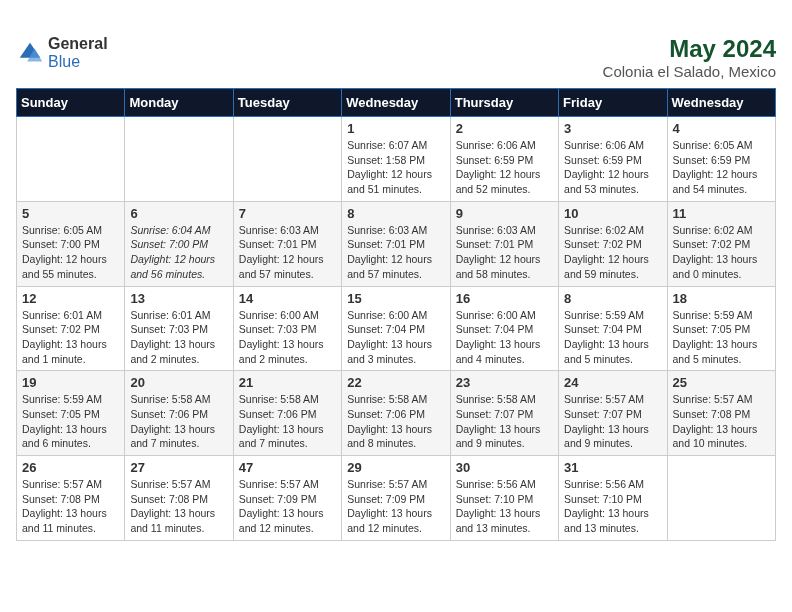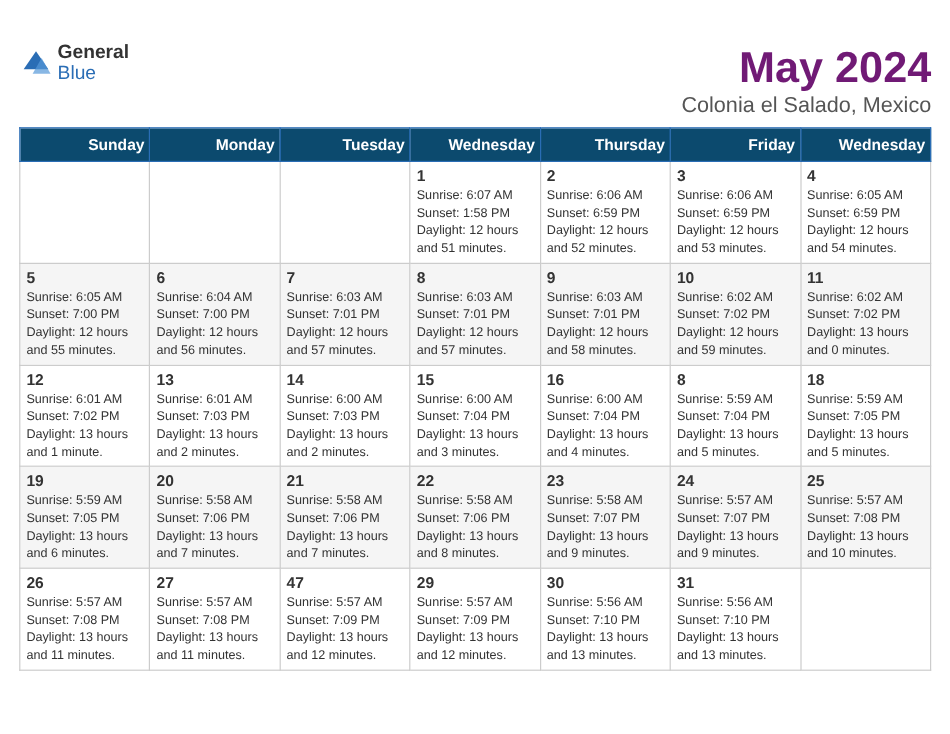--- a/index.html
+++ b/index.html
@@ -23,41 +23,41 @@
       gap: 4px;
     }
     .logo-icon {
       width: 28px;
       height: 28px;
     }
     .title-area {
       text-align: right;
     }
     .month-year {
-      font-size: 36px;
+      font-size: 24px;
       font-weight: bold;
-      color: #701a75;
+      color: #14532d;
       text-align: right;
     }
     .location {
-      font-size: 18px;
+      font-size: 15px;
       color: #555;
     }
     .calendar-table {
       width: 100%;
       border-collapse: collapse;
       border: 1px solid #ccc;
     }
     .calendar-table th {
-      background: #0c4a6e;
+      background: #0f172a;
       color: #fff;
       font-size: 13px;
       font-weight: bold;
       padding: 6px 4px;
-      text-align: right;
+      text-align: left;
       border: 1px solid #2a6db5;
     }
     .calendar-table td {
       border: 1px solid #ccc;
       vertical-align: top;
       padding: 4px 5px;
       font-size: 11px;
       color: #333;
       height: 80px;
       width: calc(100% / 7);
@@ -149,21 +149,21 @@
       <tr>
         <td>
           <div class="day-number">5</div>
           <div class="day-info" style="white-space: pre-line;">Sunrise: 6:05 AM
 Sunset: 7:00 PM
 Daylight: 12 hours
 and 55 minutes.</div>
         </td>
         <td>
           <div class="day-number">6</div>
-          <div class="day-info" style="white-space: pre-line;">Sunrise: 6:04 AM
+          <div class="day-info" style="white-space: pre-line; font-style: italic;">Sunrise: 6:04 AM
 Sunset: 7:00 PM
 Daylight: 12 hours
 and 56 minutes.</div>
         </td>
         <td>
           <div class="day-number">7</div>
           <div class="day-info" style="white-space: pre-line;">Sunrise: 6:03 AM
 Sunset: 7:01 PM
 Daylight: 12 hours
 and 57 minutes.</div>

